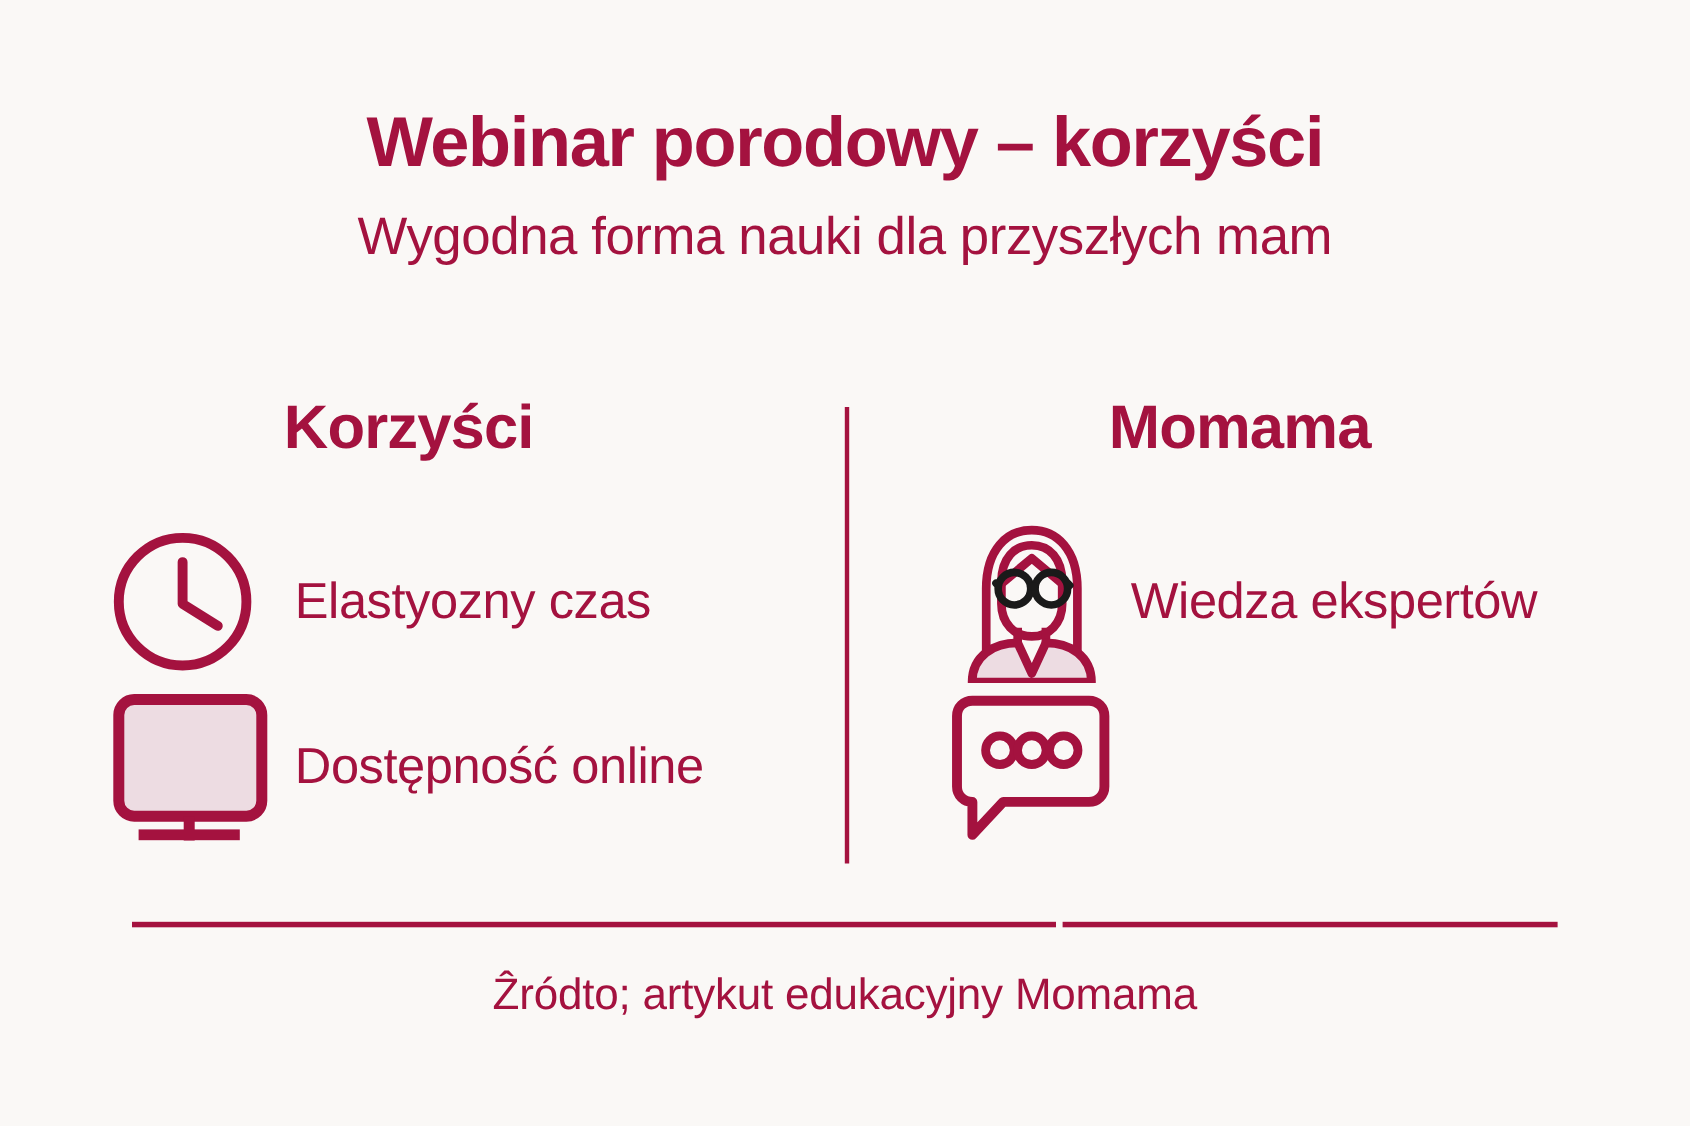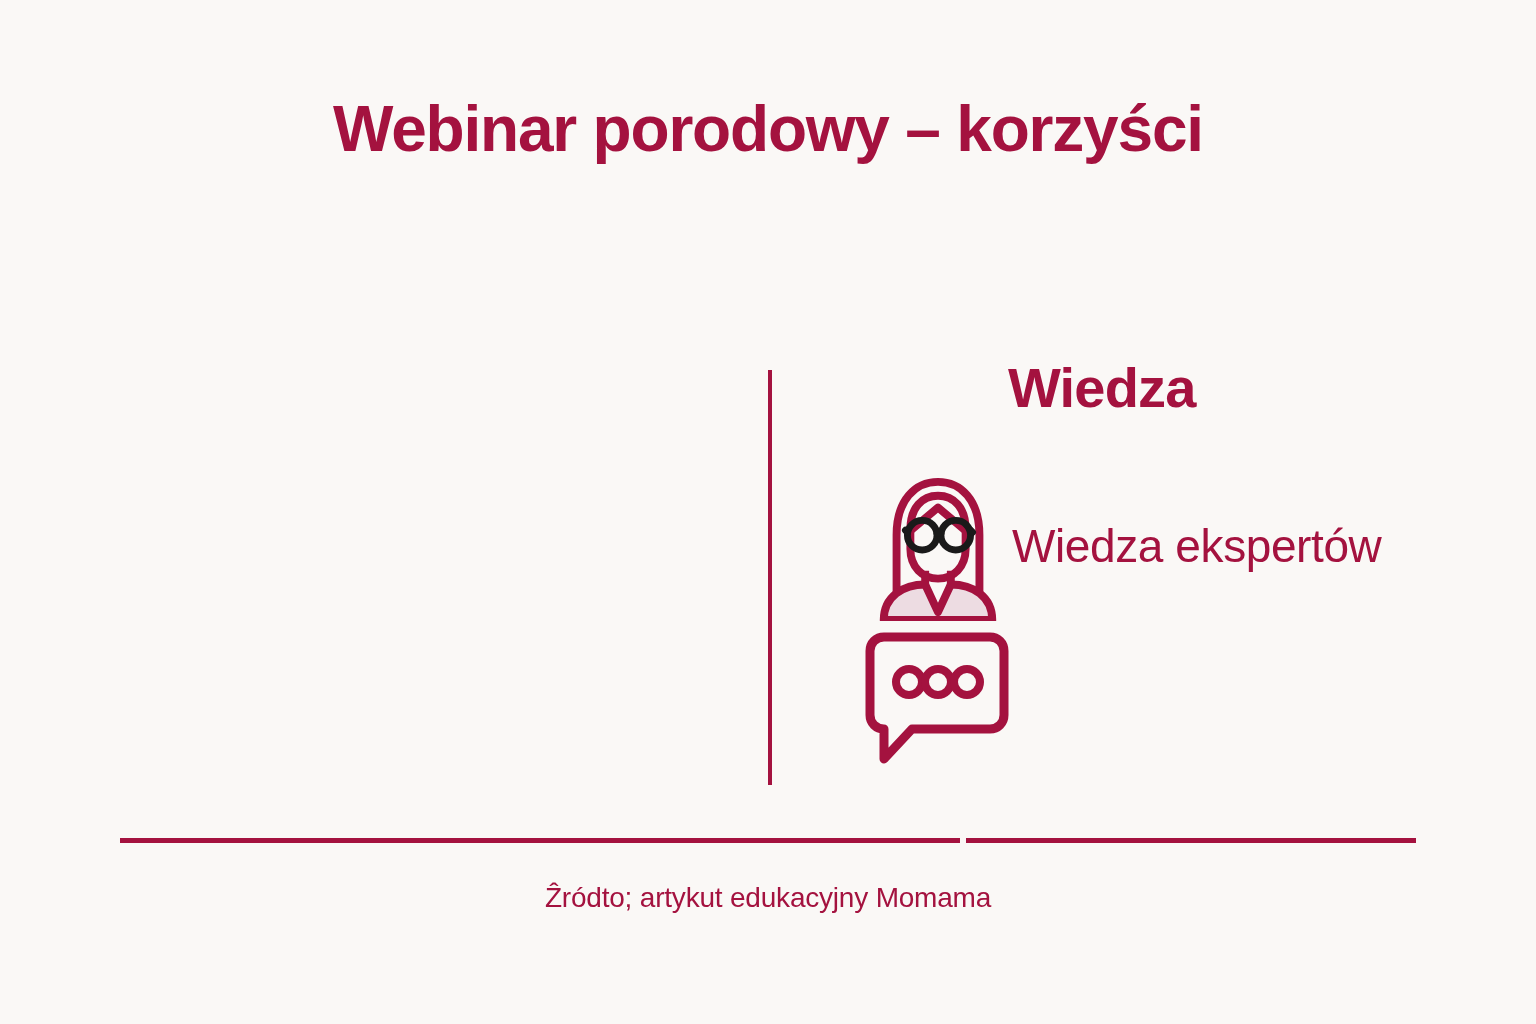--- a/index.html
+++ b/index.html
@@ -108,21 +108,21 @@
   }
   .row-label {
     font-size: 46px;
     font-weight: 400;
     color: #a4123f;
     letter-spacing: -0.4px;
     line-height: 1.24;
     white-space: pre-line;
   }
   .col-left .row-label  { margin-left: 20px; }
-  .col-right .row-label { }
+  .col-right .row-label { margin-left: 16px; }
 
   
   .divider-row {
     position: absolute;
     top: 838px;
     left: 120px;
     width: 1296px;
     height: 5px;
     display: flex;
   }
@@ -133,44 +133,73 @@
   .divider-seg.left  { width: 840px; }
   .divider-gap       { width: 6px; }
   .divider-seg.right { width: 450px; }
 
   .source {
     position: absolute;
     top: 882px;
     left: 0;
     width: 1536px;
     text-align: center;
-    font-size: 28px;
+    font-size: 40px;
     color: #a4123f;
     letter-spacing: -0.2px;
     white-space: nowrap;
   }
 
   svg { display: block; }
 </style>
 </head>
 <body>
 
 <div class="poster">
 
   <div class="header">
     <h1 class="title">Webinar porodowy – korzyści</h1>
+    <p class="subtitle">Wygodna forma nauki dla przyszłych mam</p>
   </div>
 
   <div class="columns">
 
     <div class="divider-vertical"></div>
 
+    <div class="col col-left">
+      <h2 class="col-heading">Korzyści</h2>
+
+      <div class="rows">
+
+        <div class="row">
+          <div class="icon-box">
+            <svg width="132" height="132" viewBox="0 0 132 132">
+              <circle cx="66" cy="66" r="58" fill="none" stroke="#a4123f" stroke-width="9"></circle>
+              <path d="M66 30 L66 68 L98 88" fill="none" stroke="#a4123f" stroke-width="9" stroke-linecap="round" stroke-linejoin="round"></path>
+            </svg>
+          </div>
+          <div class="row-label">Elastyozny czas</div>
+        </div>
+
+        <div class="row">
+          <div class="icon-box">
+            <svg width="146" height="134" viewBox="0 0 146 134">
+              <rect x="8" y="6" width="130" height="106" rx="14" ry="14" fill="#eddce2" stroke="#a4123f" stroke-width="10"></rect>
+              <rect x="67" y="112" width="10" height="26" fill="#a4123f"></rect>
+              <rect x="26" y="124" width="92" height="10" fill="#a4123f"></rect>
+            </svg>
+          </div>
+          <div class="row-label">Dostępność online</div>
+        </div>
+
+      </div>
+    </div>
 
     <div class="col col-right">
-      <h2 class="col-heading">Wiedza</h2>
+      <h2 class="col-heading">Momama</h2>
 
       <div class="rows">
 
         <div class="row">
           <div class="icon-box">
             <svg width="150" height="148" viewBox="0 0 150 148">
 
               <path d="M33 148 L33 62 C33 26 52 8 75 8 C98 8 117 26 117 62 L117 148" fill="none" stroke="#a4123f" stroke-width="8" stroke-linejoin="round"></path>
 
               <path d="M47 56 C47 34 59 22 75 22 C91 22 103 34 103 56 L103 76

